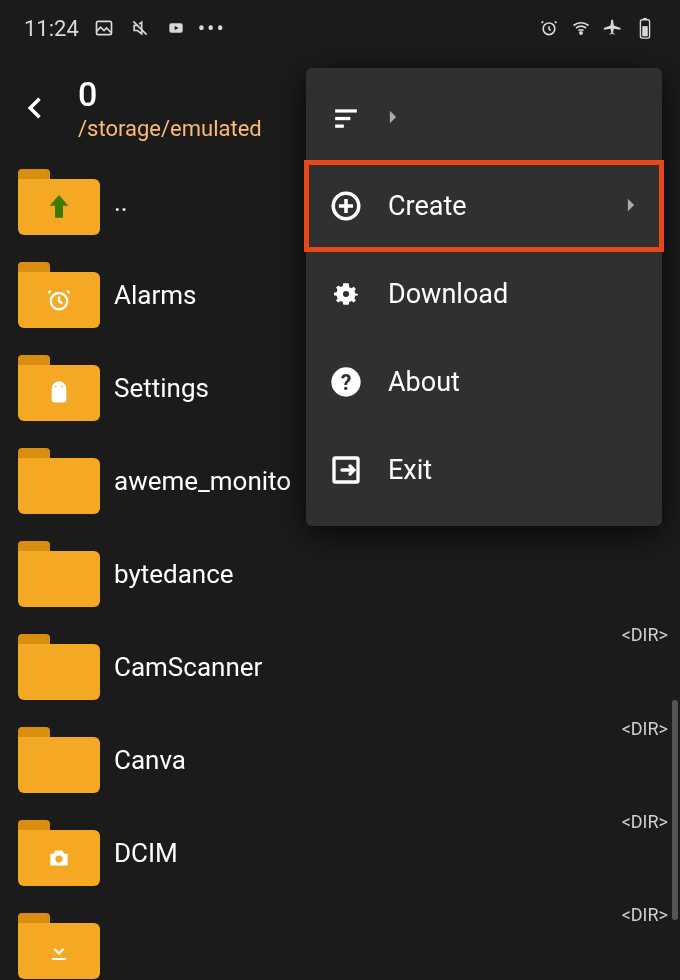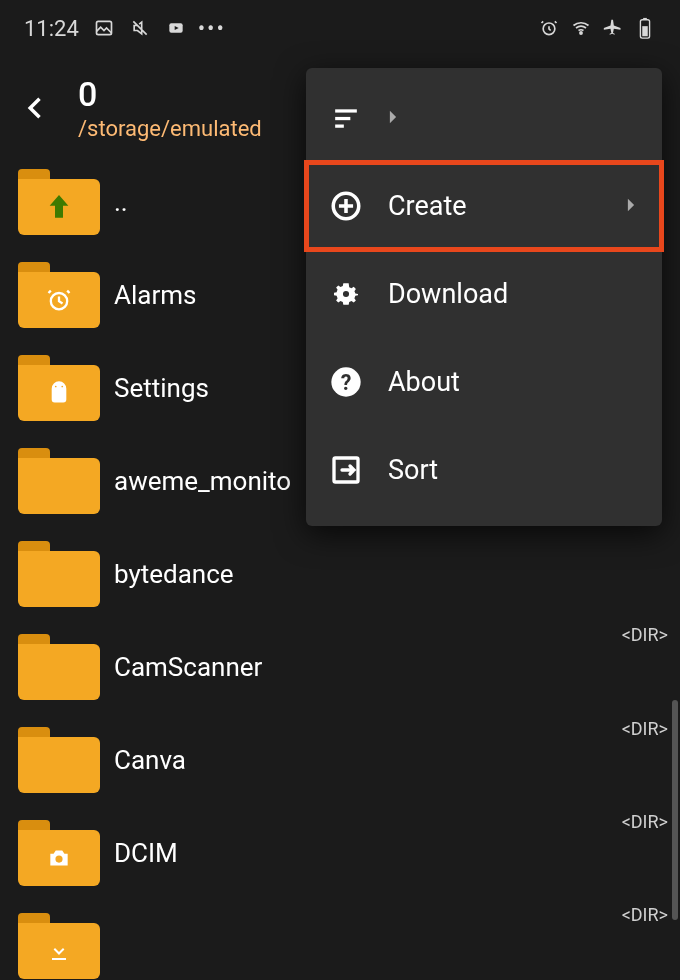--- a/index.html
+++ b/index.html
@@ -272,16 +272,16 @@
     <span class="menu-label">About</span>
   </div>
 
   <div class="menu-item">
     <span class="menu-icon">
       <svg viewBox="0 0 24 24" width="32" height="32" fill="none" stroke="#fff" stroke-width="2.5">
           <rect x="3" y="3" width="18" height="18" rx="1"></rect>
           <path d="M9 12h9m-3-3l3 3-3 3" stroke-linecap="round"></path>
         </svg>
     </span>
-    <span class="menu-label">Sort</span>
+    <span class="menu-label">Exit</span>
   </div>
 
 </div>
 
 </body></html>

